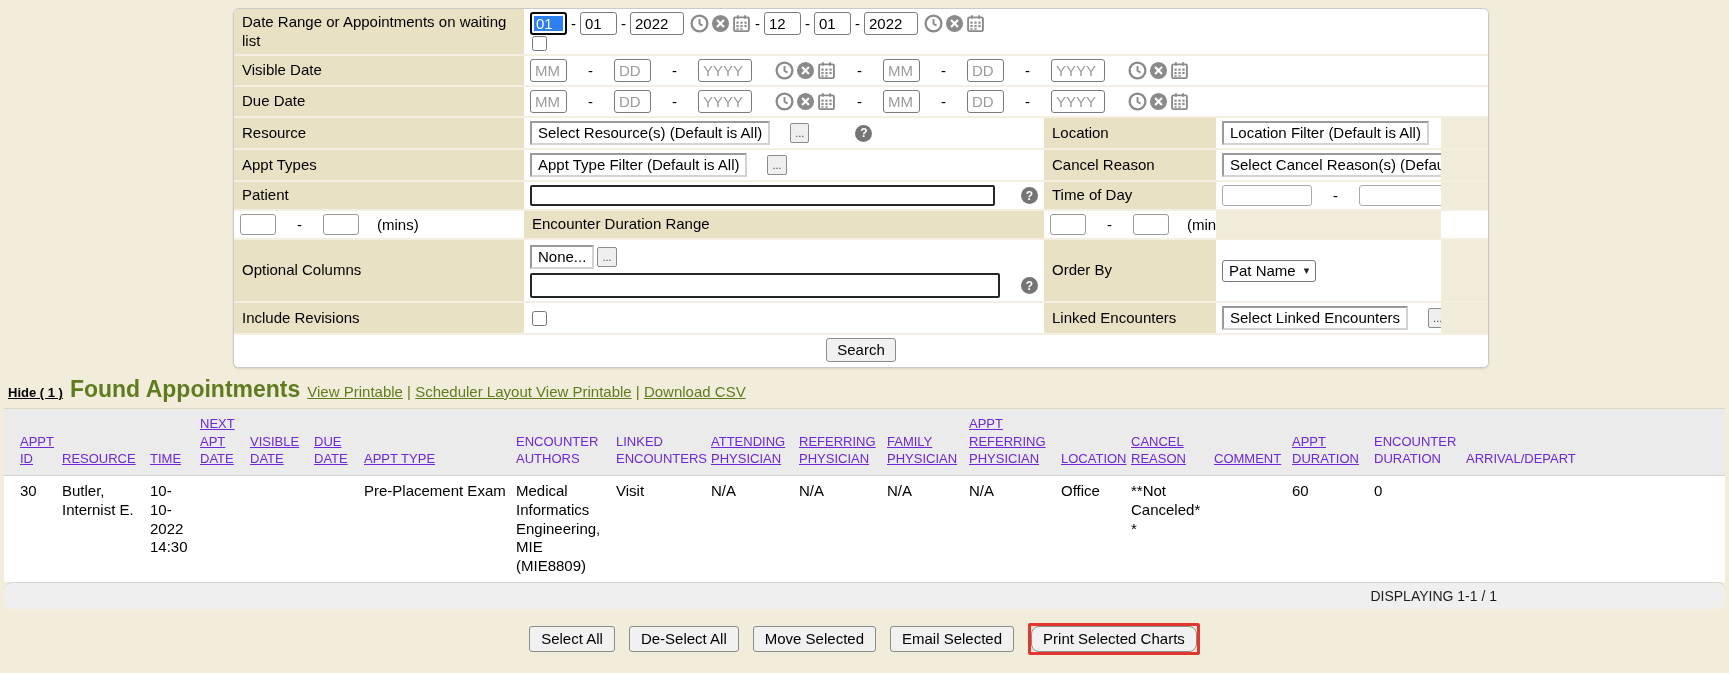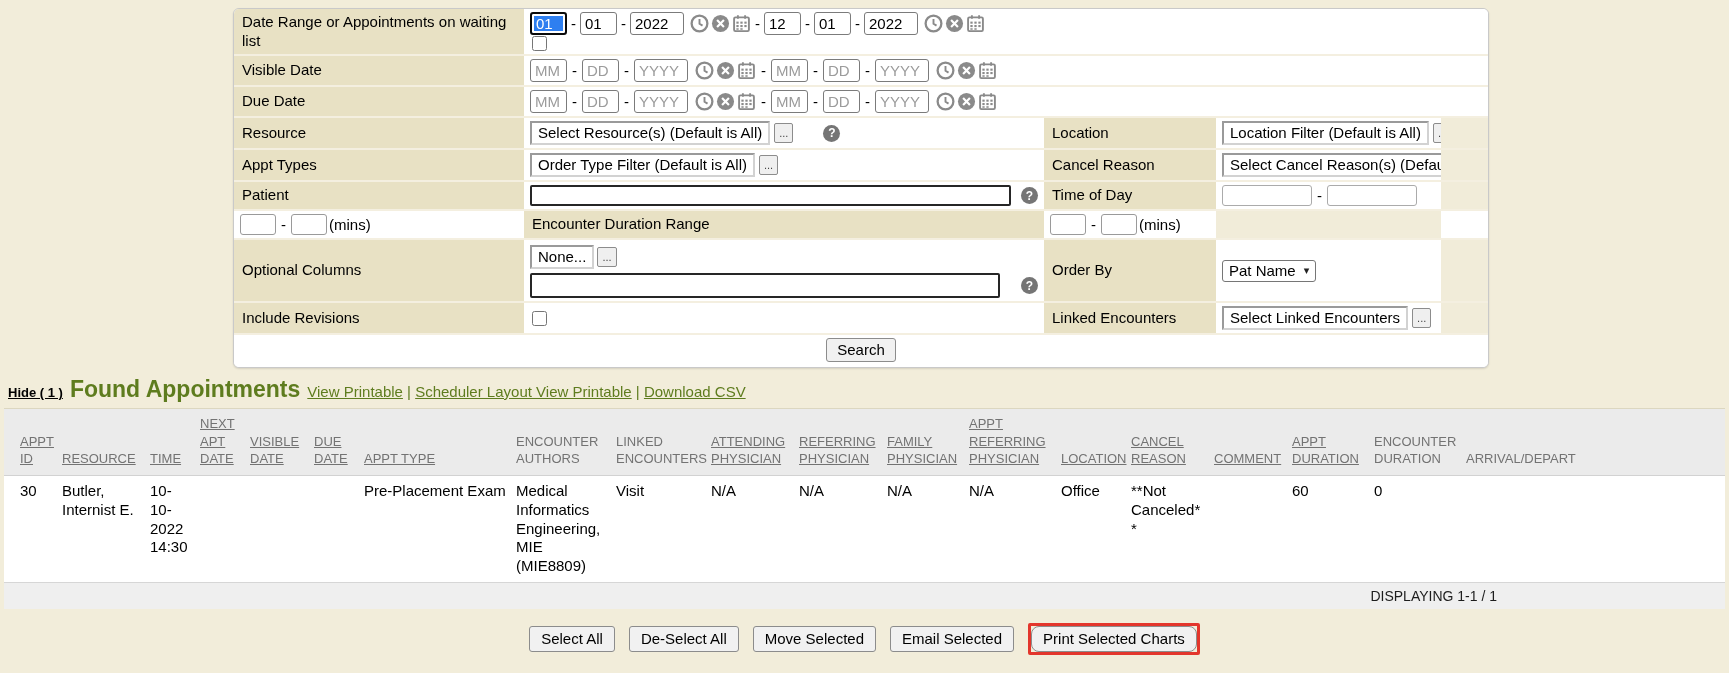--- a/index.html
+++ b/index.html
@@ -6,21 +6,21 @@
   html,body { width:1729px; height:673px; overflow:hidden; }
   body { background:#f2edda; font-family:"Liberation Sans", sans-serif; font-size:15px; color:#000; }
 
   
   .form-box { margin:8px 0 0 233px; width:1256px; background:#fff;
               border:1px solid #c9c9c9; border-radius:6px; overflow:hidden;
               box-shadow:0 1px 2px rgba(0,0,0,.12); }
   .frow { display:grid; grid-template-columns:290px 966px; border-bottom:2px solid #f4efe0; }
   .frow.split { grid-template-columns:290px 520px 172px 225px 49px; }
   .flabel { background:#e8e1c4; padding:3px 4px 3px 8px; display:flex; align-items:center; line-height:1.25; }
-  .fcell { background:#fff; padding:3px 6px; display:flex; align-items:center; gap:4px; flex-wrap:nowrap; }
+  .fcell { background:#fff; padding:3px 6px; display:flex; align-items:center; gap:20px; flex-wrap:nowrap; }
   .fcell.col { flex-direction:column; align-items:flex-start; gap:1px; }
   .filler { background:#f1ecd9; }
   .dline { display:flex; align-items:center; gap:3px; }
 
   .din { width:37px; height:23px; border:1px solid #7b7b7b; border-radius:3px;
          padding:0 4px; font:15px "Liberation Sans",sans-serif; color:#000; background:#fff; }
   .din::placeholder { color:#9b9b9b; }
   .din.yyyy { width:54px; }
   .din.sel { border:2px solid #0a0a0a; background:#2e7ff0; color:#fff;
              box-shadow:inset 0 0 0 2px #fff; }
@@ -57,29 +57,29 @@
   
   .res-head { margin:9px 0 0 8px; display:flex; align-items:baseline; gap:7px; }
   .hide-link { color:#000000; font-size:13px; font-weight:bold; text-decoration:underline; cursor:pointer; }
   .fa-title { color:#5e7c1e; font-size:23px; font-weight:bold; line-height:1.05; }
   .tlink { color:#5e7c1e; font-size:15px; text-decoration:underline; cursor:pointer; }
   .sep { color:#5e7c1e; font-size:15px; }
 
   .tbl-wrap { margin:7px 4px 0; }
   table { width:1721px; table-layout:fixed; border-collapse:collapse; }
   thead tr { background:#ebebeb; }
-  th { color:#737373; font-size:13px; font-weight:normal; text-align:left; vertical-align:bottom;
+  th { color:#6d28d9; font-size:13px; font-weight:normal; text-align:left; vertical-align:bottom;
        padding:6px 8px 7px 0; line-height:1.35; border-bottom:1px solid #d2d2d2; border-top:1px solid #dcd7c0; }
   th:first-child, td:first-child { padding-left:16px; }
   th .sort { text-decoration:underline; cursor:pointer; }
   td { font-size:15px; vertical-align:top; background:#fff; padding:6px 8px 6px 0;
        line-height:1.26; height:100px; overflow-wrap:break-word; }
   .tfoot { width:1721px; margin:0 4px; background:#efefef; border-top:1px solid #d6d6d6;
            height:27px; display:flex; align-items:center; justify-content:flex-end;
-           padding-right:228px; font-size:14px; color:#1d1d1d; }
+           padding-right:228px; font-size:14px; color:#1d1d1d;border-radius:8px; }
 
   .actions { margin-top:14px; display:flex; justify-content:center; align-items:center; gap:14px; }
   .actions .btn { padding:3px 11px 4px; }
   .hl-wrap { border:3px solid #e3362c; border-radius:2px; display:inline-flex; }
   .hl-wrap .btn { border-radius:8px; }
 </style>
 </head>
 <body>
 
 <div class="form-box">
@@ -337,21 +337,21 @@
     <div class="fcell">
       <span class="selbox">Location Filter (Default is All)</span>
       <button class="dots">...</button>
     </div>
     <div class="filler"></div>
   </div>
 
   <div class="frow split">
     <div class="flabel">Appt Types</div>
     <div class="fcell">
-      <span class="selbox">Order Type Filter (Default is All)</span>
+      <span class="selbox">Appt Type Filter (Default is All)</span>
       <button class="dots">...</button>
     </div>
     <div class="flabel">Cancel Reason</div>
     <div class="fcell">
       <span class="selbox">Select Cancel Reason(s) (Default is All)</span>
 
     </div>
     <div class="filler"></div>
   </div>
 

